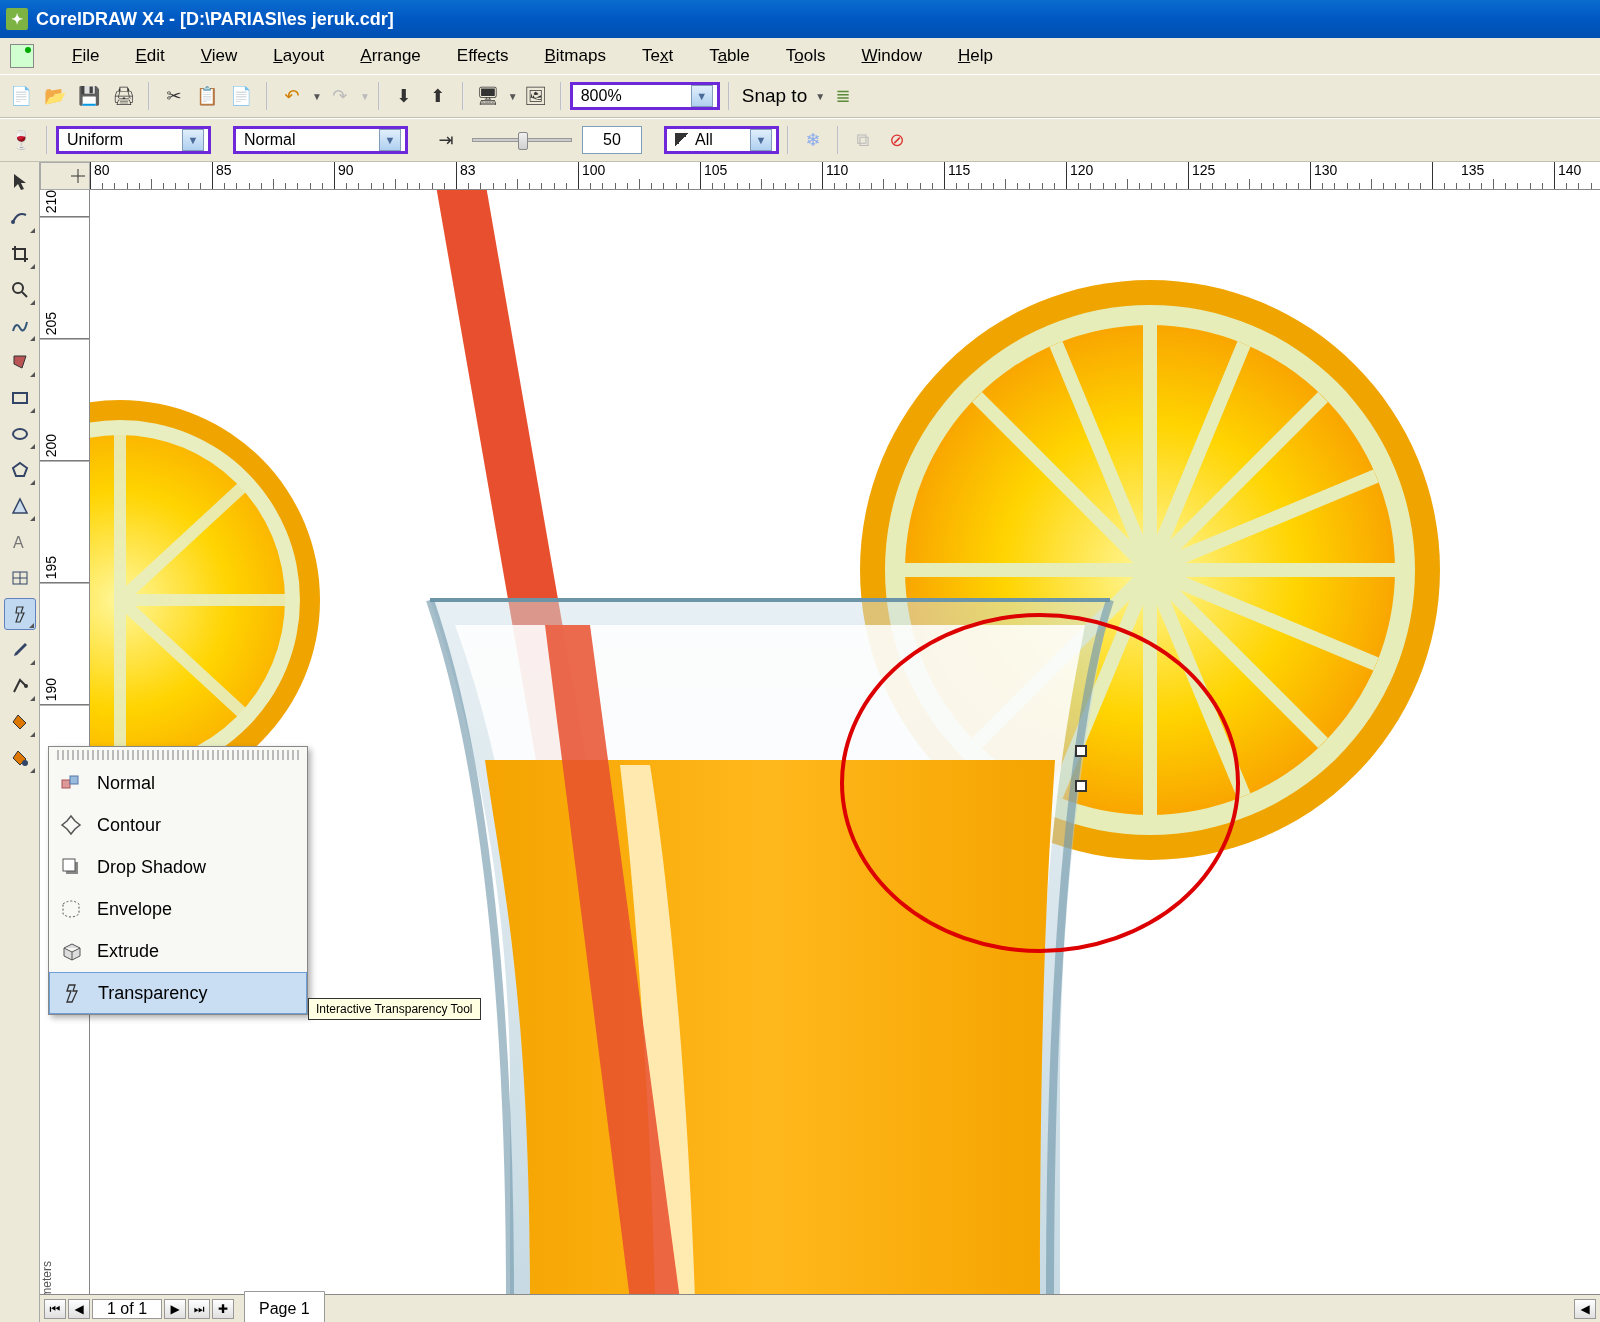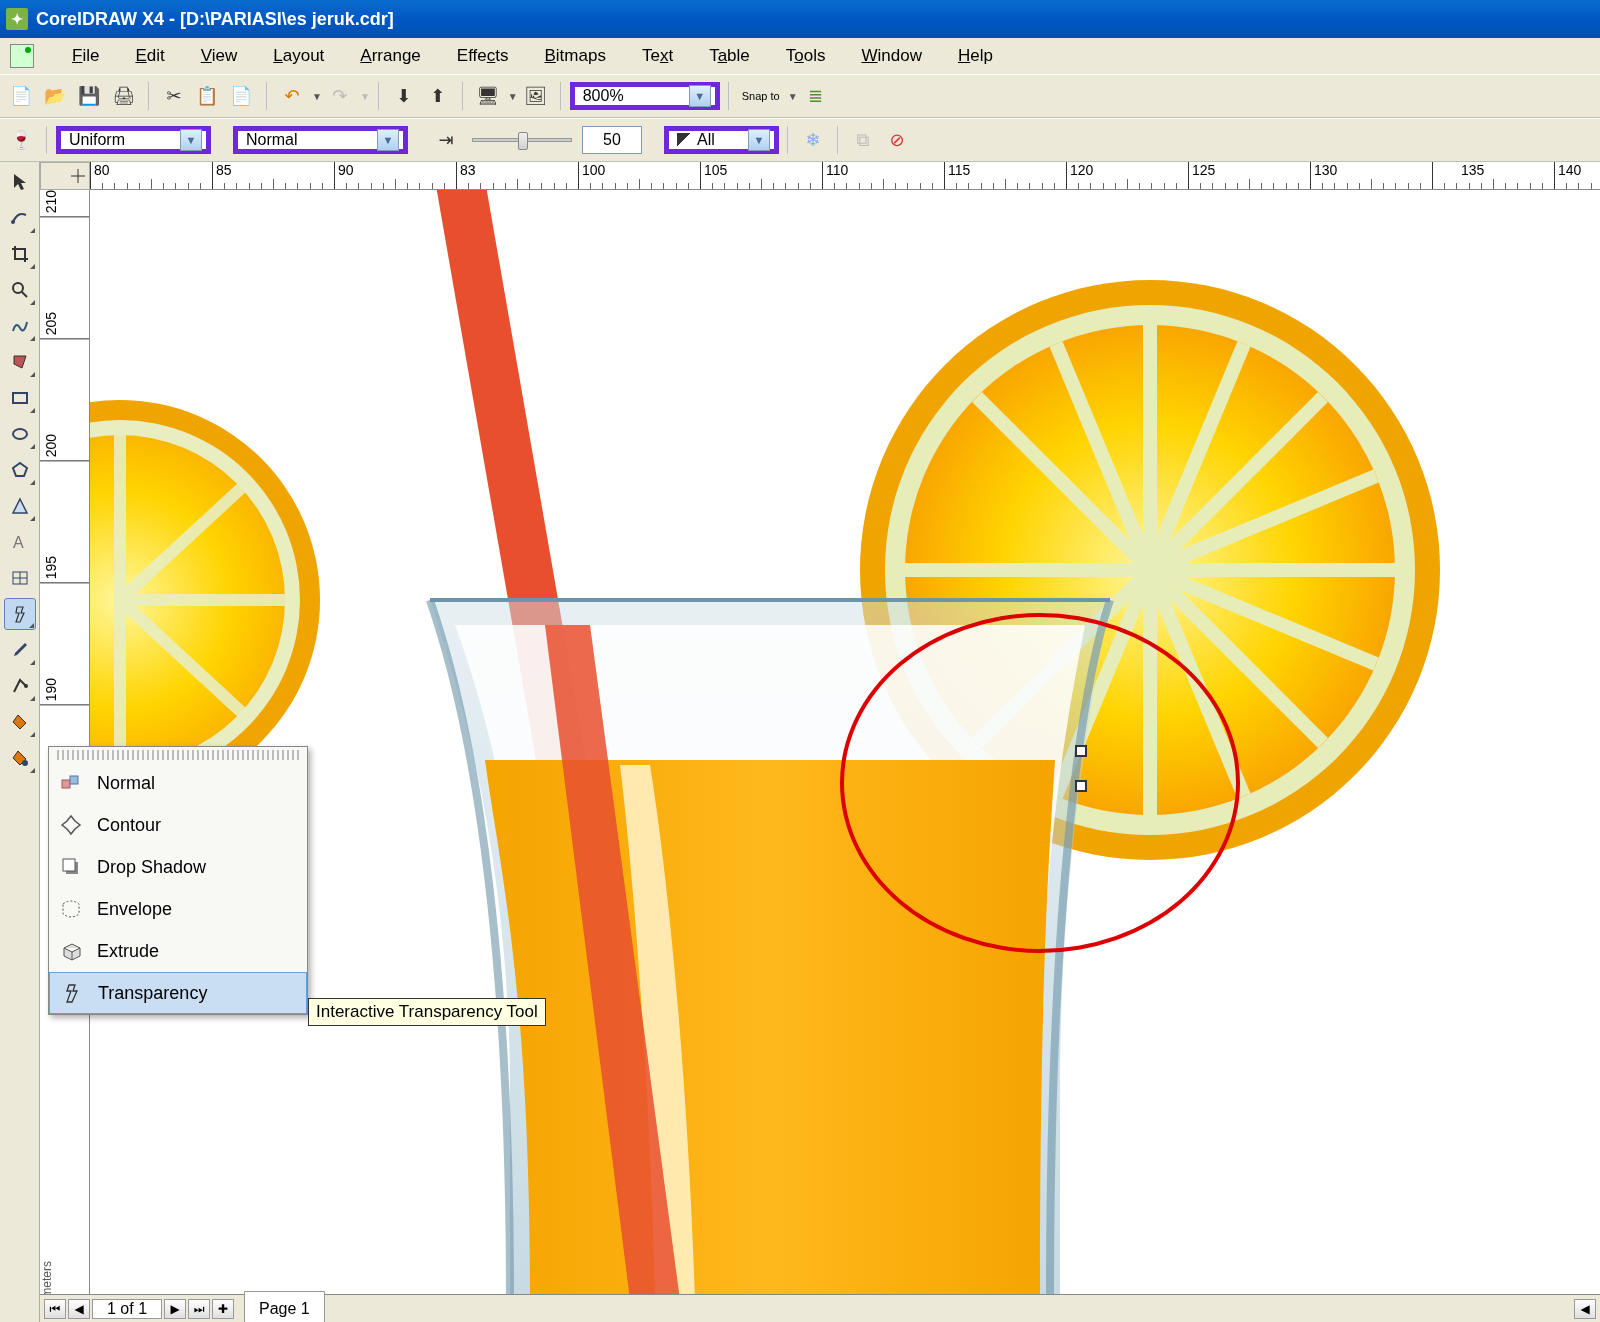--- a/index.html
+++ b/index.html
@@ -8,21 +8,21 @@
 .titlebar .app-icon { width: 22px; height: 22px; background: #7cb342; border-radius: 2px; margin-right: 8px; display:flex;align-items:center;justify-content:center;color:white;font-size:14px; }
 .menubar { height: 36px; background: #ece9d8; display: flex; align-items: center; padding: 0 10px; font-size: 17px; }
 .menubar .doc-icon { width: 24px; height: 24px; background: #d0ffd0; border: 1px solid #888; margin-right: 20px; position:relative; }
 .menubar .doc-icon::after{content:"";position:absolute;top:2px;right:2px;width:6px;height:6px;background:#0a0;border-radius:50%;}
 .menubar .mitem { padding: 4px 18px; cursor: default; }
 .menubar .mitem u { text-decoration: underline; }
 .toolbar1, .toolbar2 { height: 44px; background: #ece9d8; display: flex; align-items: center; padding: 0 6px; border-top: 1px solid #fff; border-bottom: 1px solid #c0c0b0; gap: 2px; }
 .tbtn { width: 32px; height: 32px; display: flex; align-items: center; justify-content: center; border-radius: 3px; cursor: default; font-size: 18px; color: #333; }
 .tsep { width: 2px; height: 28px; background: linear-gradient(to right, #aaa, #fff); margin: 0 6px; }
 .dropdown-arrow { font-size: 10px; color: #555; margin-left: 2px; }
-.combo { height: 28px; border: 5px solid #6d28d9; background: white; display: flex; align-items: center; padding: 0 4px 0 8px; font-size: 16px; min-width: 100px; }
+.combo { height: 28px; border: 3px solid #6d28d9; background: white; display: flex; align-items: center; padding: 0 4px 0 8px; font-size: 16px; min-width: 100px; }
 .combo .arrow-btn { width: 22px; height: 22px; background: linear-gradient(to bottom, #e0eefb, #b0d0f0); border: 1px solid #7f9db9; margin-left: auto; display:flex;align-items:center;justify-content:center;color:#4a6a9a;font-size:11px; }
 .slider-track { width: 100px; height: 4px; background: #ccc; border: 1px solid #999; position: relative; margin: 0 8px; }
 .slider-thumb { position: absolute; left: 45px; top: -7px; width: 10px; height: 18px; background: linear-gradient(to bottom,#f0f0f0,#d0d0d0); border:1px solid #888; border-radius:2px; }
 .numbox { width: 60px; height: 28px; border: 1px solid #7f9db9; background: white; display:flex;align-items:center;justify-content:center;font-size:16px; }
 .toolbox { width: 40px; background: #ece9d8; border-right: 1px solid #aaa; display: flex; flex-direction: column; align-items: center; padding-top: 4px; gap: 4px; }
 .tool { width: 32px; height: 32px; display: flex; align-items: center; justify-content: center; border-radius: 3px; position:relative; }
 .tool.active { background: #c0d8f0; border: 1px solid #6080c0; }
 .tool .fly { position:absolute; bottom:1px; right:1px; width:0;height:0;border-left:5px solid transparent;border-bottom:5px solid #555; }
 .ruler-corner { position:absolute; top:162px; left:40px; width:50px; height:28px; background:#ece9d8; border:1px solid #aaa; display:flex;align-items:center;justify-content:flex-end;padding-right:4px; }
 .ruler-h { position: absolute; top: 162px; left: 90px; right: 0; height: 28px; background: white; border-bottom: 1px solid #888; overflow:hidden; }
@@ -30,21 +30,21 @@
 .ruler-h .major { position:absolute; top:0; bottom:0; border-left:1px solid #333; font-size:14px; padding-left:3px; }
 .ruler-h .minor { position:absolute; bottom:0; height:6px; border-left:1px solid #666; }
 .ruler-v .major { position:absolute; left:0; right:0; border-top:1px solid #333; font-size:14px; text-align:right; padding-right:3px; writing-mode: vertical-rl; transform: rotate(180deg); display:flex;align-items:flex-start;justify-content:flex-end;padding-top:3px; }
 .canvas-area { position:absolute; top:190px; left:90px; right:0; bottom:28px; background:white; overflow:hidden; }
 .page-shadow { position:absolute; left:0; top:-5px; right:-1000px; bottom:-1000px; background:white; box-shadow: -3px -3px 8px rgba(0,0,0,0.3); }
 .flyout { position: absolute; left: 48px; top: 746px; width: 260px; background: #f8f8f5; border: 1px solid #888; box-shadow: 3px 3px 6px rgba(0,0,0,0.3); z-index: 100; }
 .flyout-grip { height: 10px; background: repeating-linear-gradient(to right, #bbb 0 2px, transparent 2px 5px); margin: 3px 8px 2px 8px; cursor: move; }
 .flyout-item { display: flex; align-items: center; height: 42px; padding: 0 10px; gap: 14px; font-size: 18px; }
 .flyout-item.highlighted { background: #c9ddf3; border: 1px solid #6b9fd8; }
 .flyout-icon { width: 24px; height: 24px; display:flex;align-items:center;justify-content:center; }
-.tooltip { position:absolute; left: 308px; top: 998px; background: #ffffe1; border: 1px solid #333; padding: 3px 7px; font-size: 17px; z-index: 101; }
+.tooltip { position:absolute; left: 308px; top: 998px; background: #ffffe1; border: 1px solid #333; padding: 3px 7px; font-size: 12px; z-index: 101; }
 .statusbar { position:absolute; bottom:0; left:40px; right:0; height:28px; background:#ece9d8; border-top:1px solid #888; display:flex;align-items:center; padding:0 4px; gap:2px; font-size:16px; }
 .nav-btn { width:22px; height:20px; border:1px solid #999; background:linear-gradient(to bottom,#fefefe,#e0e0e0); display:flex;align-items:center;justify-content:center;font-size:12px; }
 .page-tab { padding: 8px 14px; background: #fff; border: 1px solid #999; border-radius: 0 0 6px 6px; margin-left: 8px; }
 .vunit { position:absolute; left:40px; bottom:4px; width:50px; font-size:12px; text-align:center; writing-mode: vertical-rl; transform: rotate(180deg); color:#555; }
 .annot-circle { position:absolute; left:750px; top:423px; width:400px; height:340px; border:4px solid #d00; border-radius:50%; z-index:60; }
 .sel-handle { position:absolute; width:12px; height:12px; background:white; border:2px solid #333; z-index:61; }
 </style>
 </head>
 <body>
 
@@ -89,21 +89,21 @@
   <div class="tsep"></div>
   <div class="tbtn">🖥</div>
     <span class="dropdown-arrow">▼</span>
   <div class="tbtn">🖼</div>
   <div class="tsep"></div>
   <div class="combo" style="min-width:150px;">
     <span>800%</span>
     <div class="arrow-btn">▼</div>
   </div>
   <div class="tsep"></div>
-  <span style="font-size:11px;padding:0 4px;">Snap to</span>
+  <span style="font-size:19px;padding:0 4px;">Snap to</span>
   <span class="dropdown-arrow">▼</span>
   <div class="tbtn" style="color:#5a8a3a;">≣</div>
 </div>
 
 <div class="toolbar2">
   <div class="tbtn">🍷</div>
   <div class="tsep"></div>
   <div class="combo" style="min-width:155px;">
     <span>Uniform</span>
     <div class="arrow-btn">▼</div>

